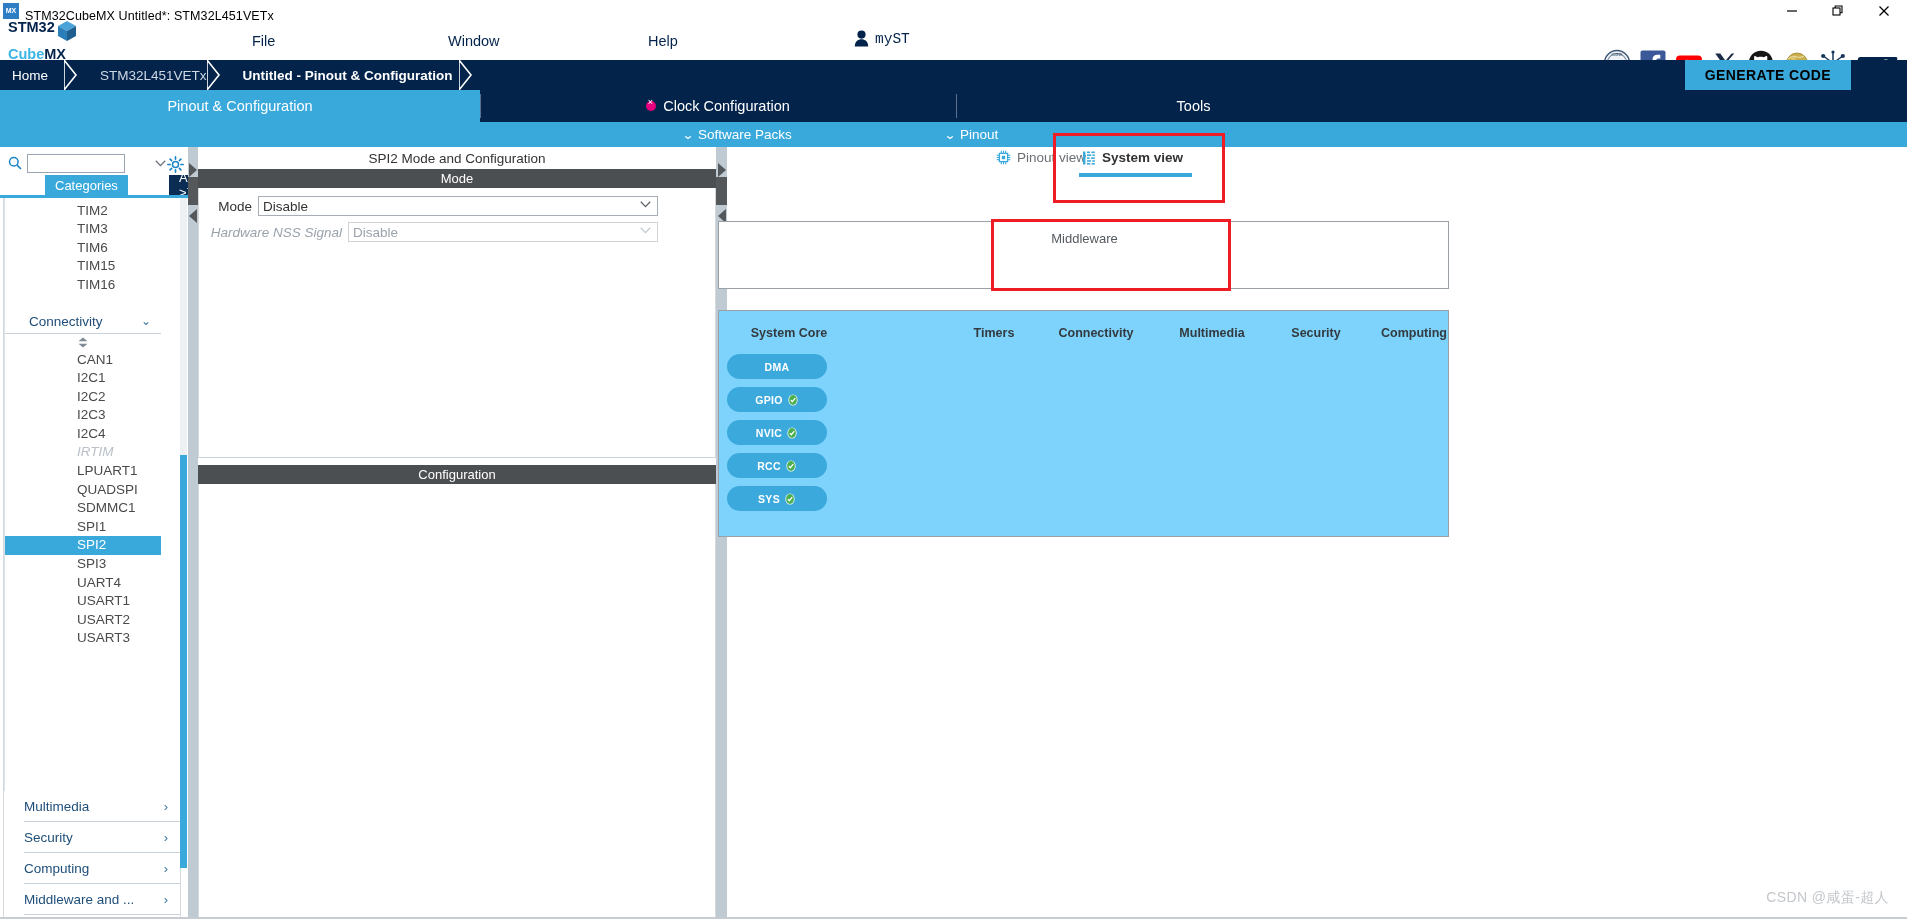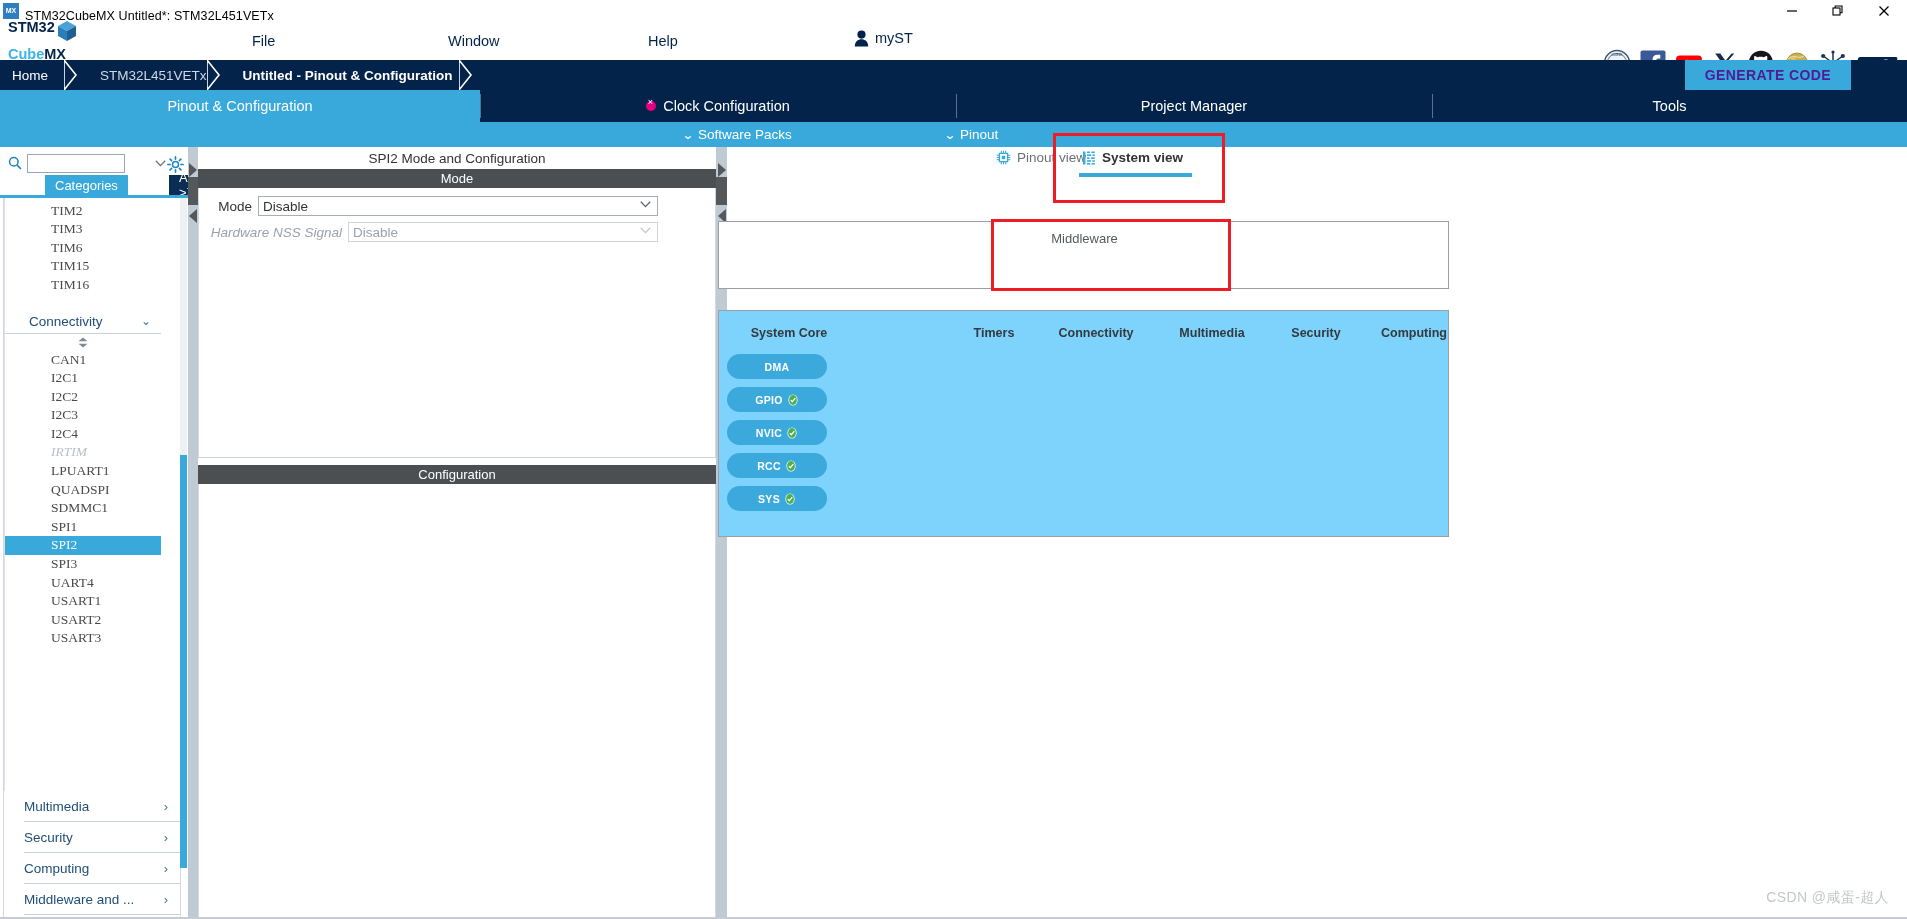--- a/index.html
+++ b/index.html
@@ -49,21 +49,21 @@
   #logo-cube {
     position: absolute; left: 48px; top: 0px; width: 22px; height: 22px;
   }
   .menu-item {
     position: absolute; font-size: 14.5px; color: #03234b; cursor: default;
     top: 11px;
   }
   #menu-file { left: 252px; }
   #menu-window { left: 448px; }
   #menu-help { left: 648px; }
-  #menu-myst { left: 854px; display: flex; align-items: flex-start; gap: 6px; top: 8px; }
+  #menu-myst { left: 854px; display: flex; align-items: flex-end; gap: 6px; top: 8px; font-family: Liberation Mono, monospace; }
   #myst-label { font-size: 14.5px; color: #03234b; }
 
   #social {
     position: absolute; right: 8px; top: 24px; height: 34px;
     display: flex; align-items: center; gap: 8px;
   }
   .social-ico { width: 28px; height: 28px; display: block; }
 
   
   #breadcrumb {
@@ -77,21 +77,21 @@
   }
   .crumb.home { padding-left: 12px; padding-right: 16px; }
   .crumb.dim { color: #cfd8e3; }
   .crumb.active { font-weight: bold; color: #ffffff; }
   .chev {
     width: 22px; height: 30px; position: relative; flex: 0 0 22px;
   }
   .chev svg { position: absolute; top: 0; left: 0; }
   #gencode {
     position: absolute; right: 56px; top: 60px; height: 30px;
-    background: #39a9dc; color: #4c1d95; font-size: 14px; font-weight: bold;
+    background: #39a9dc; color: #000000; font-size: 14px; font-weight: bold;
     display: flex; align-items: center; padding: 0 20px; letter-spacing: 0.4px;
   }
 
   
   #maintabs {
     position: absolute; top: 90px; left: 0; width: 1907px; height: 32px;
     background: #03234b; display: flex;
   }
   .mtab {
     height: 32px; display: flex; align-items: center; justify-content: center;
@@ -163,22 +163,22 @@
     position: absolute; left: 0; top: 48px; width: 188px; height: 3px;
     background: #39a9dc;
   }
 
   #periph-list {
     position: absolute; left: 4px; top: 51px; width: 176px; height: 670px;
     overflow: hidden; border-left: 1px solid #dde2e8; border-right: 0;
     background: #ffffff;
   }
   .plist-item {
-    height: 18.6px; padding-left: 46px; font-size: 13.5px; color: #4a4a4a;
-    display: flex; align-items: center; line-height: 1; font-family: Liberation Serif, serif;
+    height: 18.6px; padding-left: 72px; font-size: 13.5px; color: #4a4a4a;
+    display: flex; align-items: center; line-height: 1;
   }
   .plist-item.sel { background: #39a9dc; color: #ffffff; width: 156px; }
   .plist-item.disabled { color: #b9c0c8; font-style: italic; }
   .grp-header {
     margin-top: 16px; margin-bottom: 2px; padding-left: 24px;
     height: 24px; display: flex; align-items: center;
     font-size: 13.5px; color: #1f4e79; border-bottom: 1px solid #c9d2da;
     width: 156px; justify-content: space-between; padding-right: 10px;
   }
   .grp-header .arr { font-size: 12px; color: #3c78a8; }
@@ -468,23 +468,20 @@
 </div>
 <div id="gencode">GENERATE CODE</div>
 
 <div id="maintabs">
   <div class="mtab active" style="width:480px">
     <span>Pinout &amp; Configuration</span>
   </div>
   <div class="mtab" style="width:476px">
     <span id="err-dot"></span>
     <span>Clock Configuration</span>
-  </div>
-  <div class="mtab" style="width:476px">
-    <span>Project Manager</span>
   </div>
   <div class="mtab" style="width:475px">
     <span>Tools</span>
   </div>
 </div>
 
 <div id="subbar">
   <span class="subitem" id="sub-sp">
     <span class="vchev">⌄</span>
     <span>Software Packs</span>

